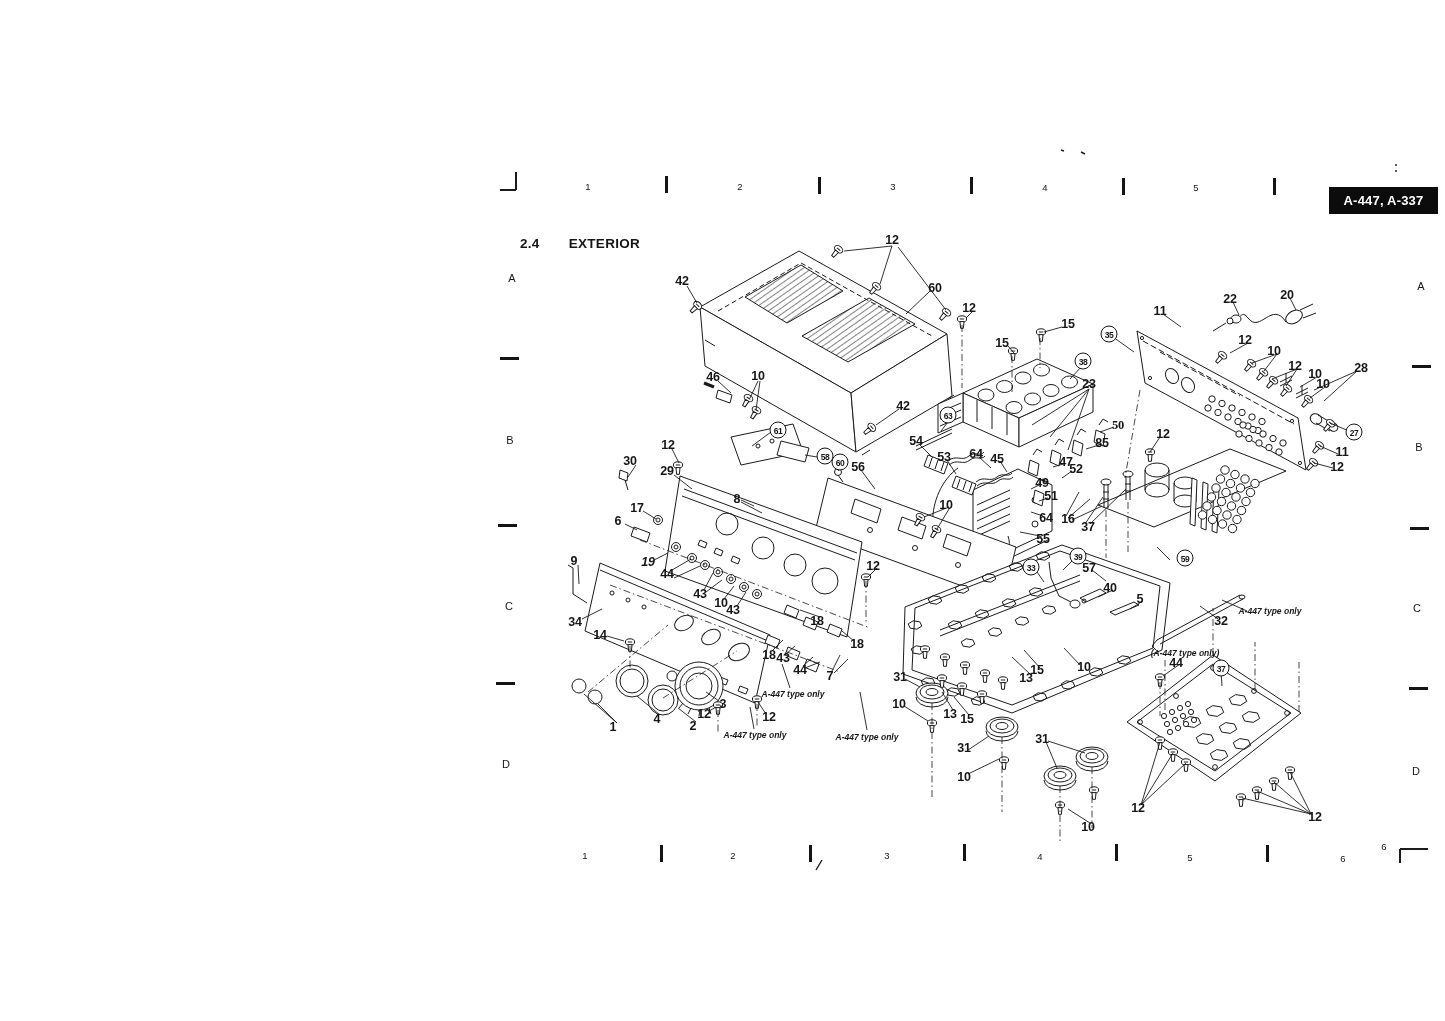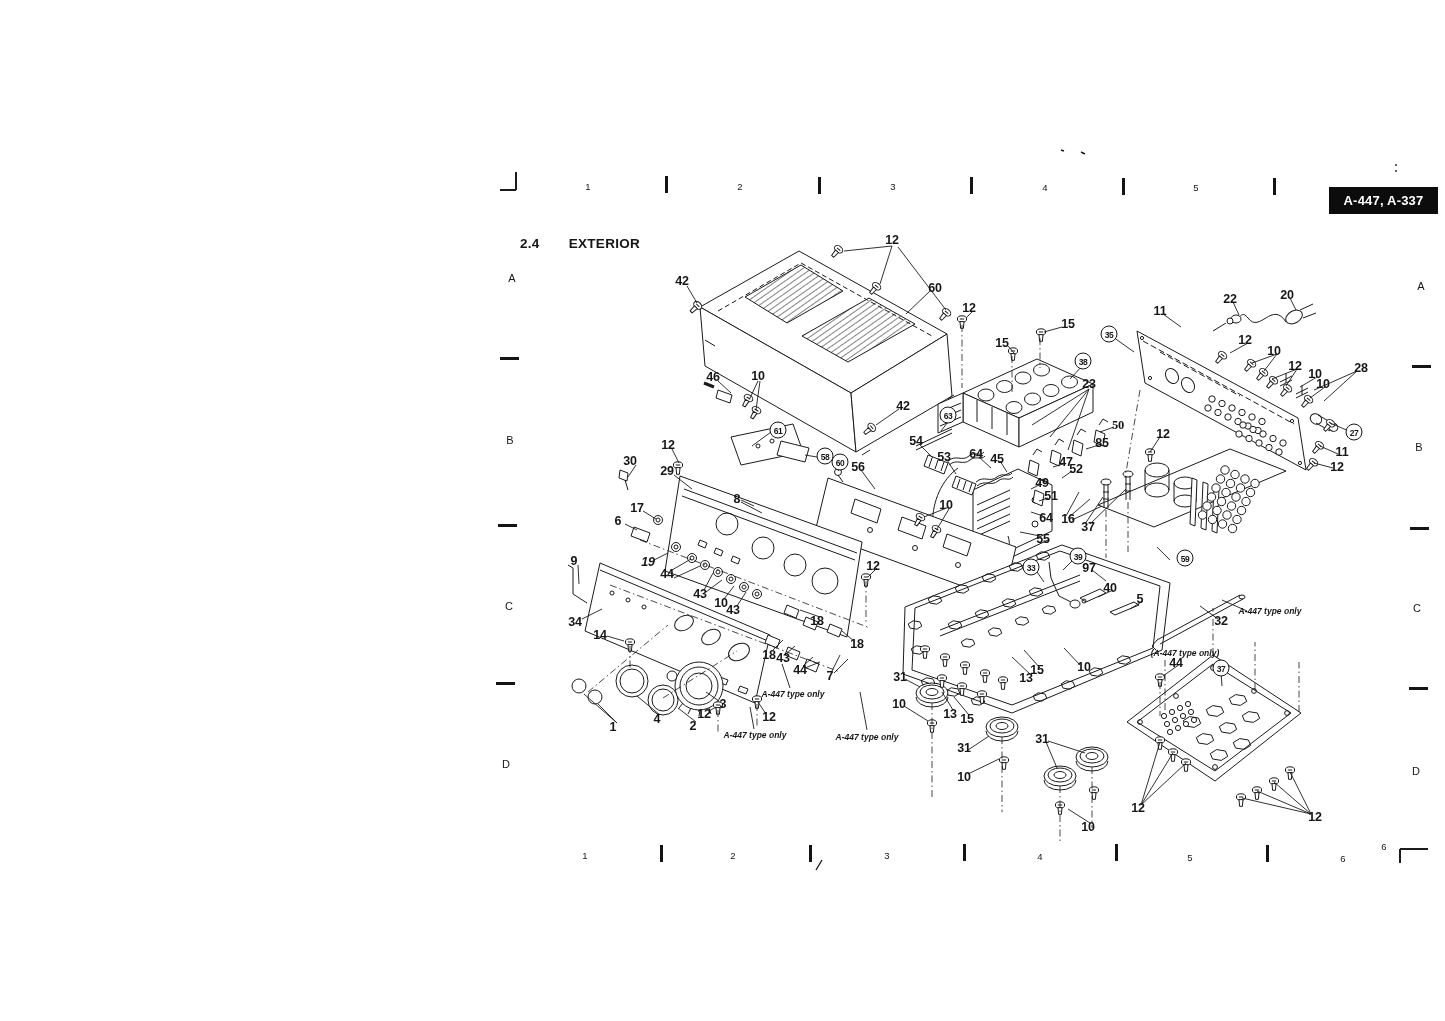--- a/index.html
+++ b/index.html
@@ -588,21 +588,21 @@
       <span class="callout" style="left: 783px; top: 658px;">43</span>
       <span class="callout" style="left: 800px; top: 670px;">44</span>
       <span class="callout" style="left: 830px; top: 676px;">7</span>
       <span class="callout" style="left: 857px; top: 644px;">18</span>
       <span class="callout" style="left: 613px; top: 727px;">1</span>
       <span class="callout" style="left: 657px; top: 719px;">4</span>
       <span class="callout" style="left: 693px; top: 726px;">2</span>
       <span class="callout" style="left: 723px; top: 704px;">3</span>
       <span class="callout" style="left: 704px; top: 714px;">12</span>
       <span class="callout" style="left: 769px; top: 717px;">12</span>
-      <span class="callout" style="left: 1089px; top: 568px;">97</span>
+      <span class="callout" style="left: 1089px; top: 568px;">57</span>
       <span class="callout" style="left: 1110px; top: 588px;">40</span>
       <span class="callout" style="left: 1140px; top: 599px;">5</span>
       <span class="callout" style="left: 1221px; top: 621px;">32</span>
       <span class="callout" style="left: 1037px; top: 670px;">15</span>
       <span class="callout" style="left: 1026px; top: 678px;">13</span>
       <span class="callout" style="left: 1084px; top: 667px;">10</span>
       <span class="callout" style="left: 950px; top: 714px;">13</span>
       <span class="callout" style="left: 967px; top: 719px;">15</span>
       <span class="callout" style="left: 900px; top: 677px;">31</span>
       <span class="callout" style="left: 899px; top: 704px;">10</span>

